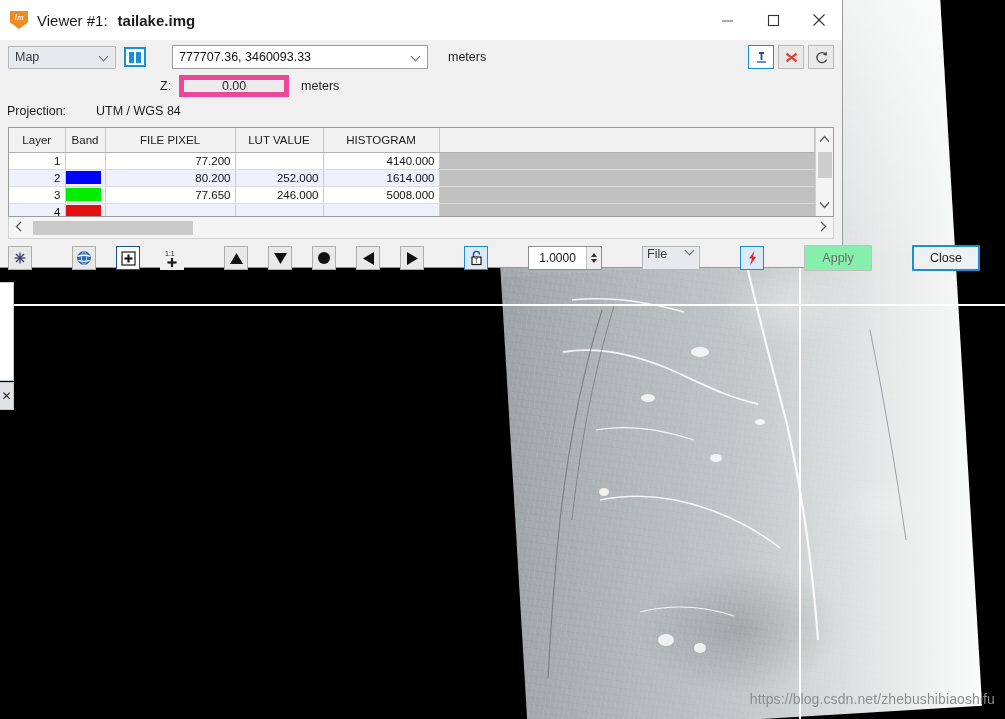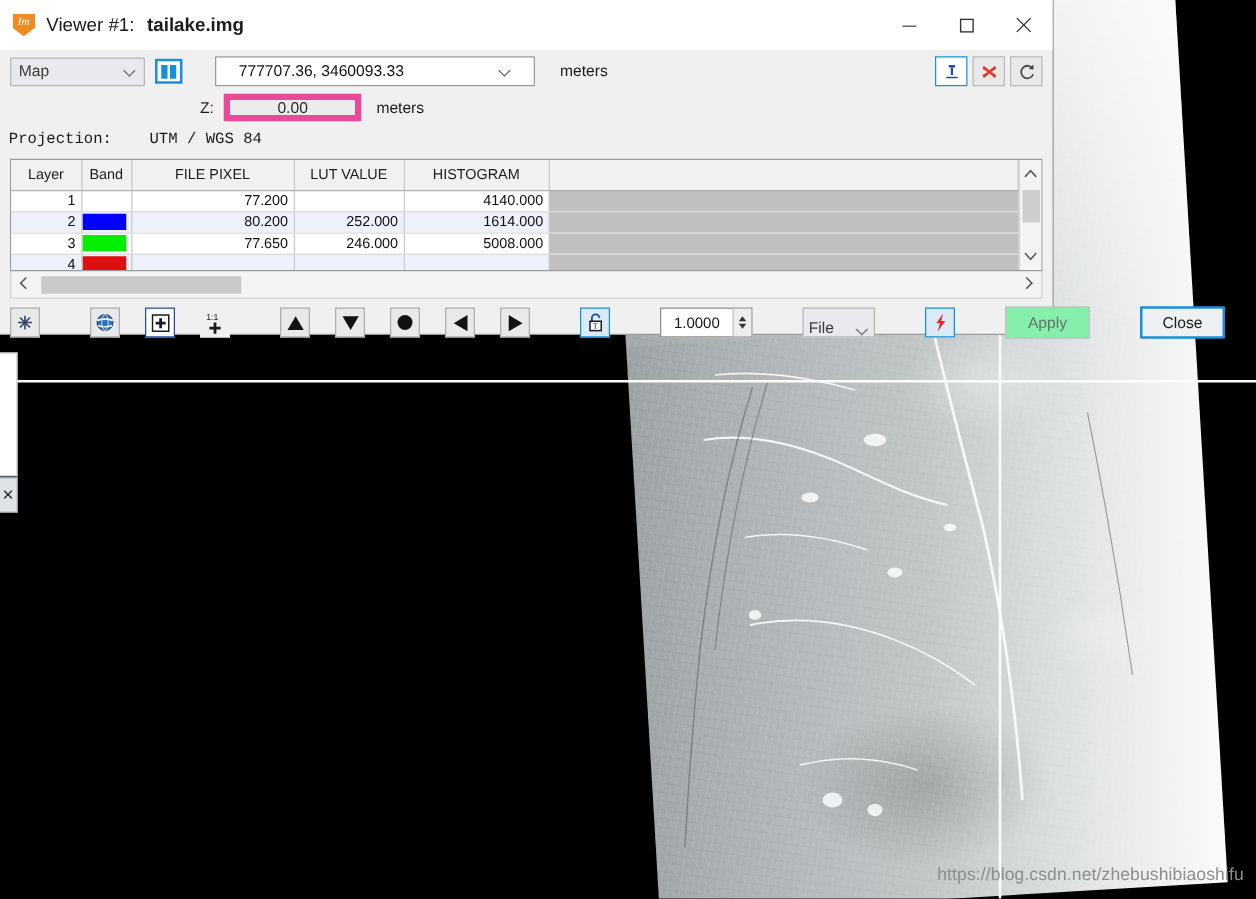--- a/index.html
+++ b/index.html
@@ -130,21 +130,21 @@
   .icon-dualpane {
     width:22px; height:20px; margin-left:8px;
     border:2px solid #1a8fd8; background:#fff;
     display:flex; align-items:center; justify-content:center; gap:2px;
     flex:0 0 auto;
   }
   .icon-dualpane i { display:block; width:5px; height:11px; background:#1a8fd8; }
   .coord-field {
     width:256px; height:24px; margin-left:26px;
     background:#fff; border:1px solid #9b9b9b;
-    display:flex; align-items:center; padding:0 18px;
+    display:flex; align-items:center; padding:0 6px;
     font-size:12.5px; color:#111;
   }
   .coord-field .cv { margin-left:auto; }
   .units { margin-left:20px; font-size:12.5px; color:#1b1b1b; }
   .right-tools { margin-left:auto; display:flex; gap:4px; }
   .tbtn {
     width:26px; height:24px; display:flex; align-items:center; justify-content:center;
     background:#e9e9e9; border:1px solid #b9b9b9;
   }
   .tbtn.focused { background:#fff; border:1px solid #1a8fd8; }
@@ -155,21 +155,21 @@
   .zlabel { font-size:12.5px; color:#1b1b1b; margin-left:152px; }
   .zfield {
     width:110px; height:22px; margin-left:8px;
     background:#ececec; border:5px solid #ec4899;
     display:flex; align-items:center; justify-content:center;
     font-size:12.5px; color:#2a2a2a;
   }
   .zunits { margin-left:12px; font-size:12.5px; color:#1b1b1b; }
 
   
-  .projrow { display:flex; align-items:center; height:24px; padding-left:7px; flex:0 0 auto; font-size:12.5px; color:#1b1b1b;font-family:Liberation Mono, monospace; }
+  .projrow { display:flex; align-items:center; height:24px; padding-left:7px; flex:0 0 auto; font-size:12.5px; color:#1b1b1b; }
   .projrow .pval { margin-left:30px; }
 
   
   .tablewrap {
     margin:4px 8px 0 8px; height:90px;
     border:1px solid #9b9b9b; background:#fff;
     display:flex; position:relative; flex:0 0 auto;
   }
   .tablemain { flex:1 1 auto; overflow:hidden; position:relative; }
   table.lut { border-collapse:collapse; width:100%; table-layout:fixed; font-size:12px; }
@@ -224,21 +224,21 @@
     display:flex; align-items:center; flex:0 0 auto;
   }
   .spin .val { flex:1 1 auto; text-align:center; font-size:12px; color:#111; }
   .spin .arrows {
     width:15px; height:100%; border-left:1px solid #c3c3c3; background:#eee;
     display:flex; flex-direction:column; align-items:center; justify-content:center; gap:2px;
   }
   .spin .arrows i { display:block; width:0;height:0; }
   .sel-file {
     width:58px; height:24px; background:#e7e9ec; border:1px solid #b4b7ba;
-    display:flex; align-items:flex-end; padding:0 4px; font-size:12.5px; color:#3a3a3a; flex:0 0 auto;
+    display:flex; align-items:flex-start; padding:0 4px; font-size:12.5px; color:#3a3a3a; flex:0 0 auto;
   }
   .sel-file .cv { margin-left:auto; }
   .btn {
     height:26px; min-width:68px; padding:0 12px;
     background:#e9e9e9; border:1px solid #a8a8a8; border-radius:1px;
     font-size:12.5px; color:#2a2a2a;
     display:flex; align-items:center; justify-content:center; flex:0 0 auto;
   }
   .btn.disabled { color:#6e6e6e; background:#86efac; border-color:#c0c0c0; }
   .btn.primary { border:2px solid #1a8fd8; background:#eef1f3; color:#1b1b1b; }

